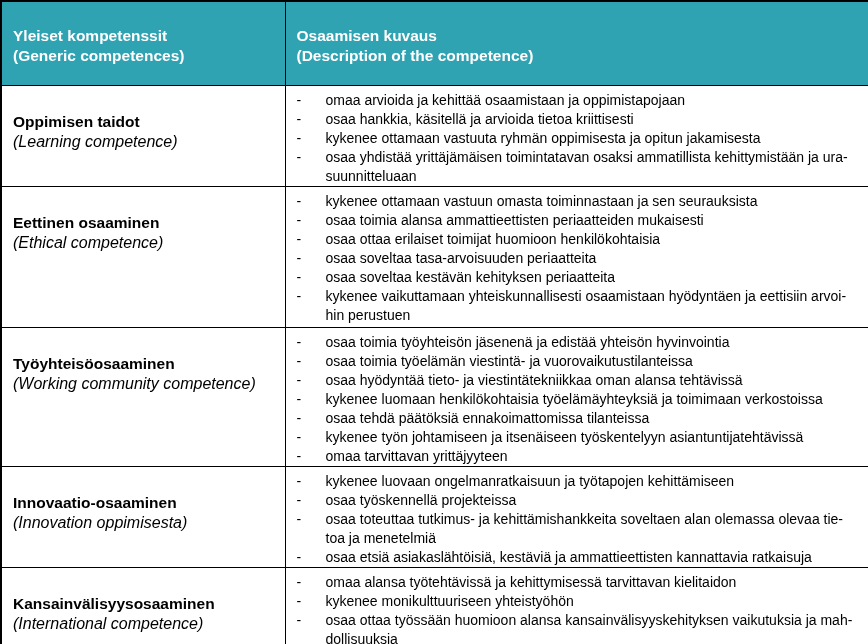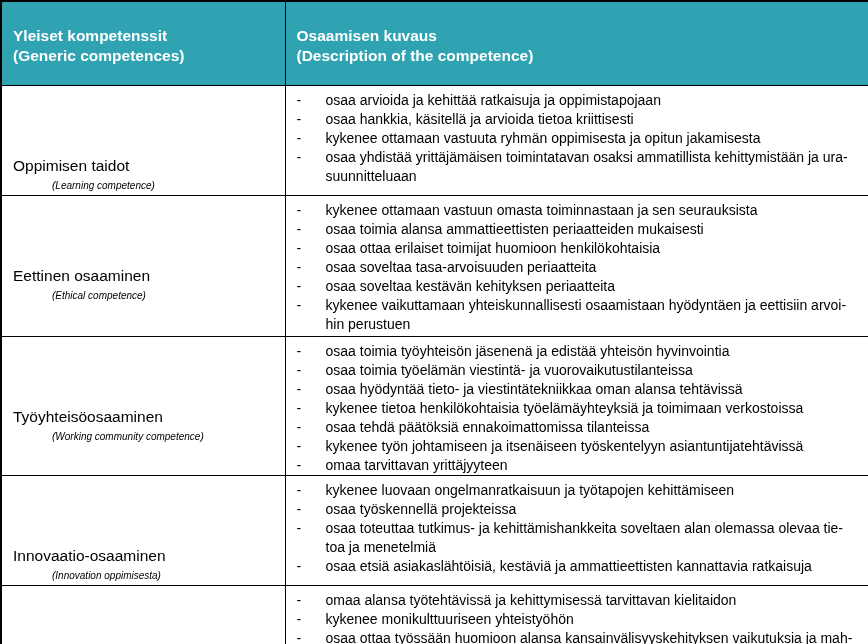--- a/index.html
+++ b/index.html
@@ -43,30 +43,28 @@
     text-align: left;
     font-weight: bold;
     font-size: 15.5px;
     line-height: 20px;
     padding: 24px 10px 0 11px;
   }
   td.name-cell {
     padding: 26px 10px 0 11px;
   }
   .name-fi {
-    font-weight: normal;
+    font-weight: bold;
     font-size: 15.5px;
     line-height: 20px;
-    margin-top: 44px;
   }
   .name-en {
     font-style: italic;
-    font-size: 10px;
+    font-size: 16px;
     line-height: 19px;
-    margin-left: 39px;
   }
   td.desc-cell {
     padding: 5px 8px 0 11px;
   }
   .bullet {
     display: flex;
     font-size: 14px;
     line-height: 19px;
   }
   .dash {
@@ -101,21 +99,21 @@
     <tbody>
 
       <tr class="row-0">
         <td class="name-cell">
           <div class="name-fi">Oppimisen taidot</div>
           <div class="name-en">(Learning competence)</div>
         </td>
         <td class="desc-cell">
           <div class="bullet">
               <span class="dash">-</span>
-              <span class="btext">osaa arvioida ja kehittää ratkaisuja ja oppimistapojaan</span>
+              <span class="btext">omaa arvioida ja kehittää osaamistaan ja oppimistapojaan</span>
             </div>
           <div class="bullet">
               <span class="dash">-</span>
               <span class="btext">osaa hankkia, käsitellä ja arvioida tietoa kriittisesti</span>
             </div>
           <div class="bullet">
               <span class="dash">-</span>
               <span class="btext">kykenee ottamaan vastuuta ryhmän oppimisesta ja opitun jakamisesta</span>
             </div>
           <div class="bullet">
@@ -171,21 +169,21 @@
           <div class="bullet">
               <span class="dash">-</span>
               <span class="btext">osaa toimia työelämän viestintä- ja vuorovaikutustilanteissa</span>
             </div>
           <div class="bullet">
               <span class="dash">-</span>
               <span class="btext">osaa hyödyntää tieto- ja viestintätekniikkaa oman alansa tehtävissä</span>
             </div>
           <div class="bullet">
               <span class="dash">-</span>
-              <span class="btext">kykenee tietoa henkilökohtaisia työelämäyhteyksiä ja toimimaan verkostoissa</span>
+              <span class="btext">kykenee luomaan henkilökohtaisia työelämäyhteyksiä ja toimimaan verkostoissa</span>
             </div>
           <div class="bullet">
               <span class="dash">-</span>
               <span class="btext">osaa tehdä päätöksiä ennakoimattomissa tilanteissa</span>
             </div>
           <div class="bullet">
               <span class="dash">-</span>
               <span class="btext">kykenee työn johtamiseen ja itsenäiseen työskentelyyn asiantuntijatehtävissä</span>
             </div>
           <div class="bullet">

